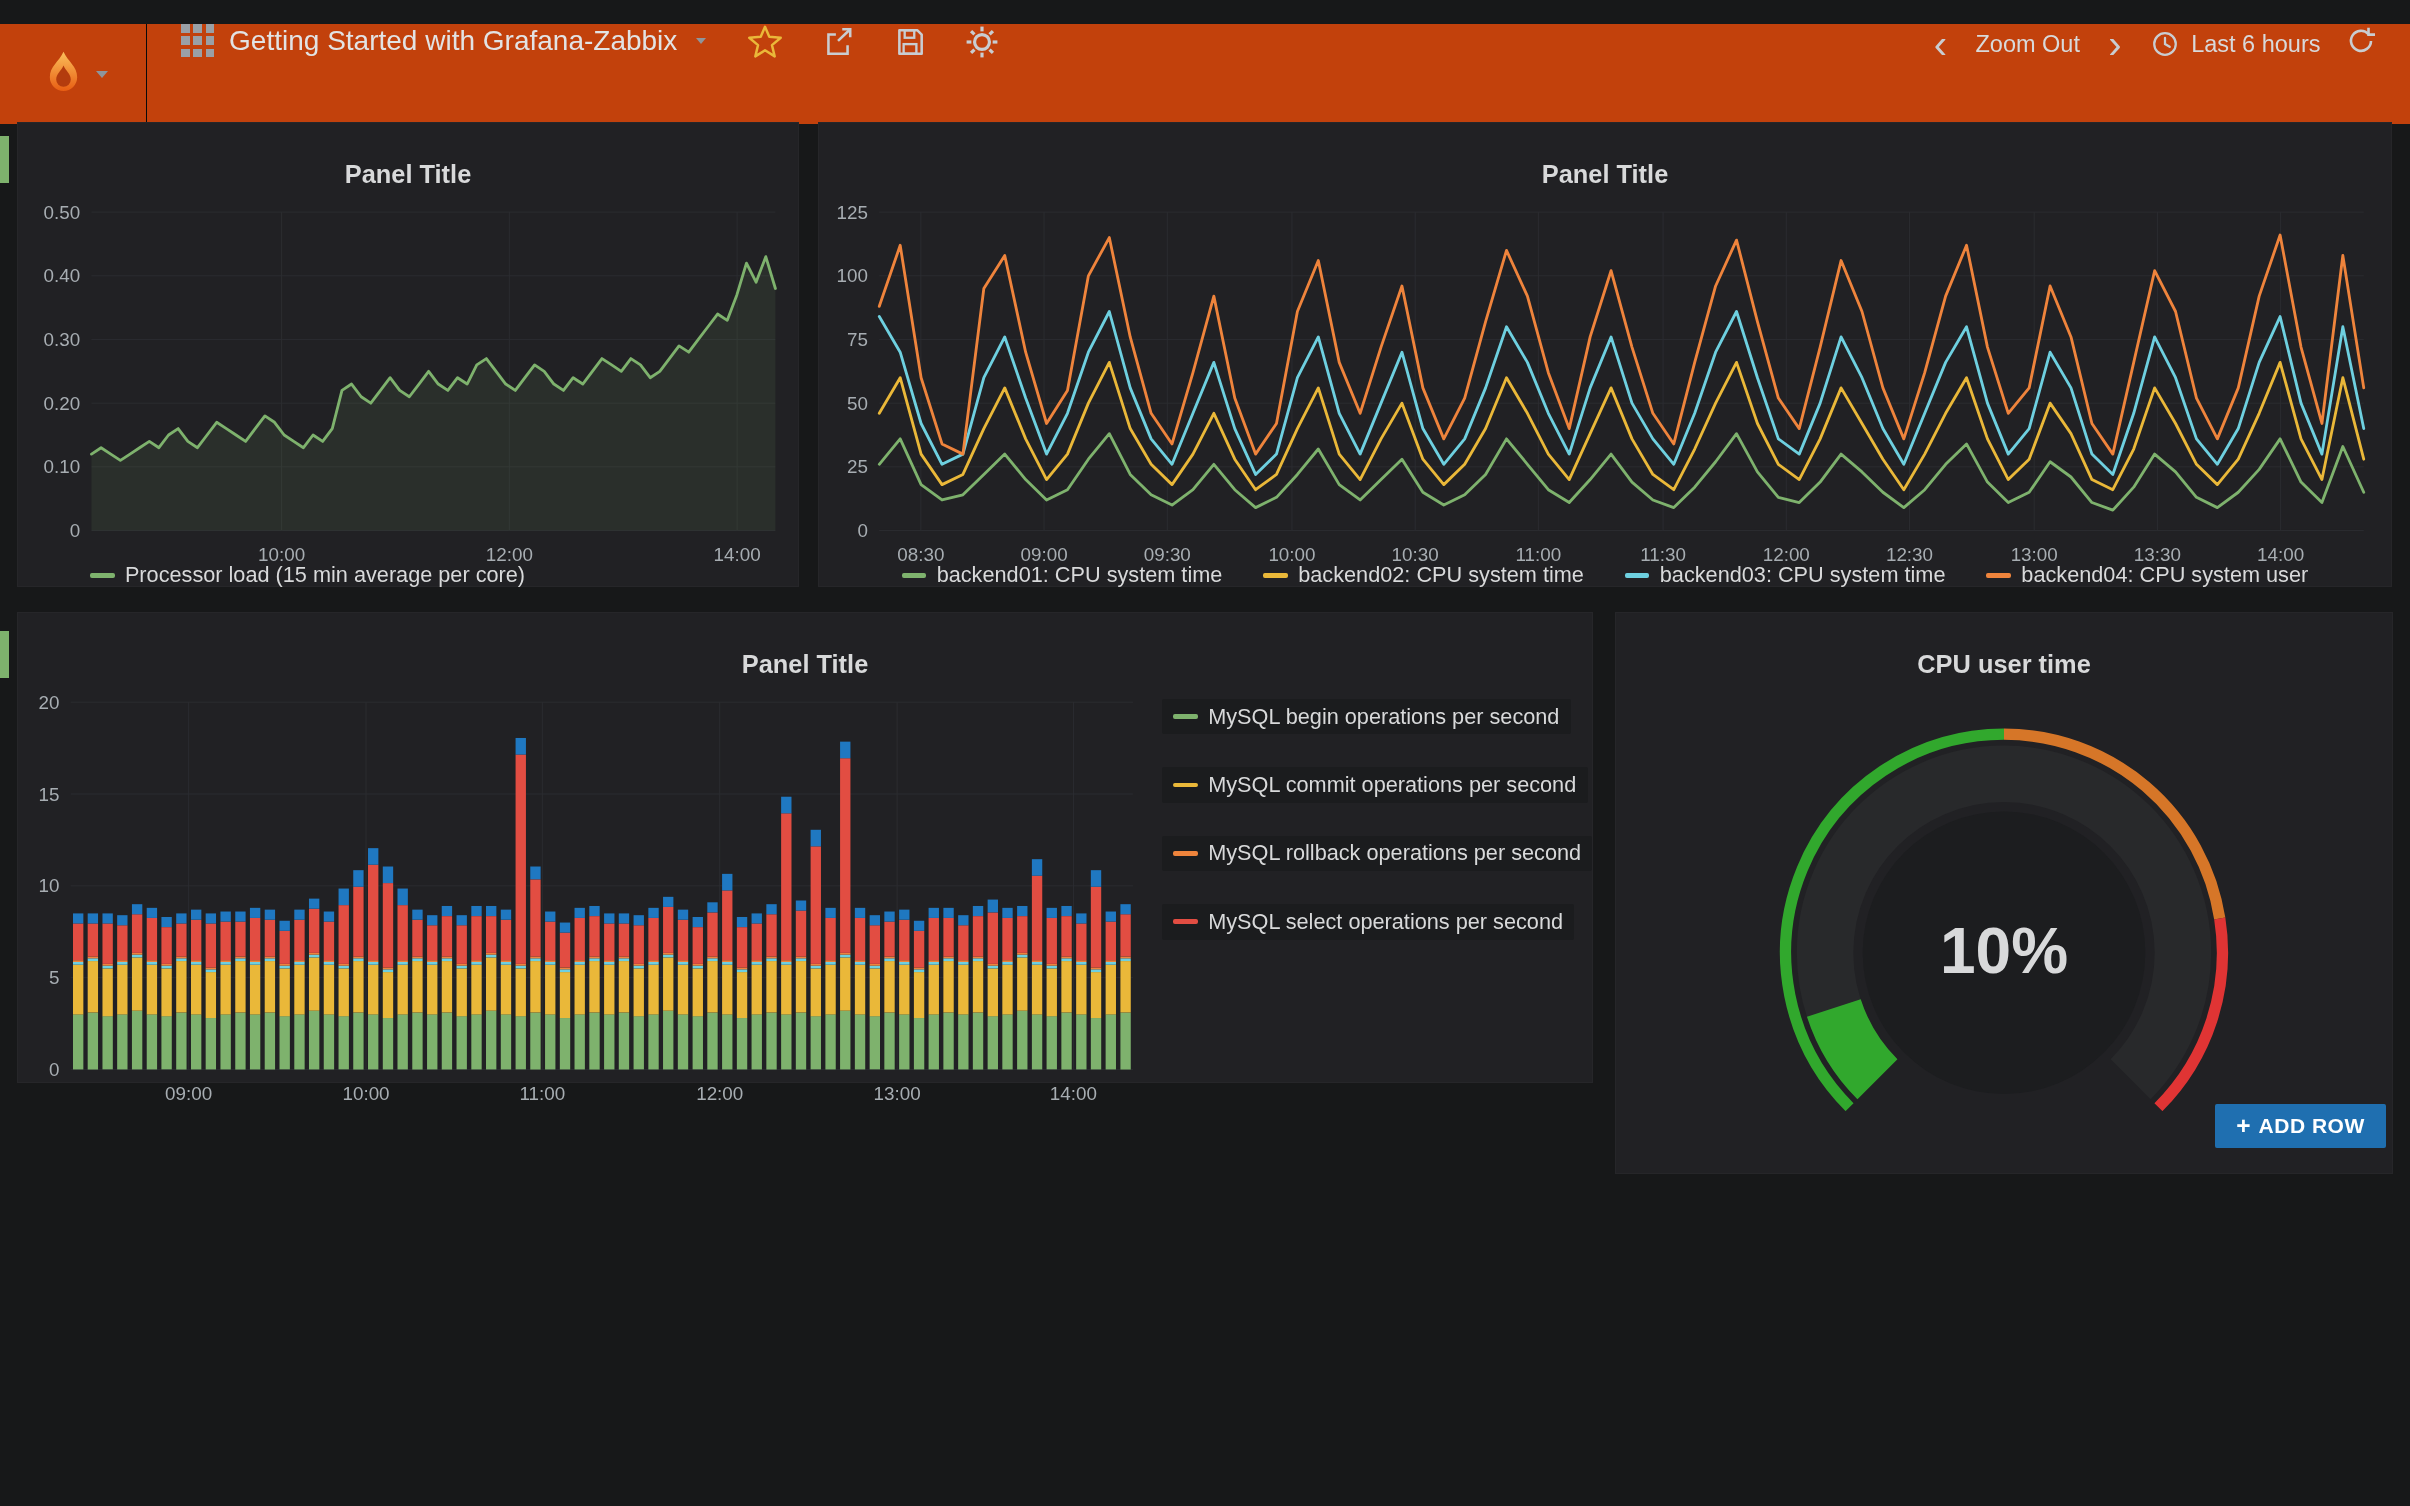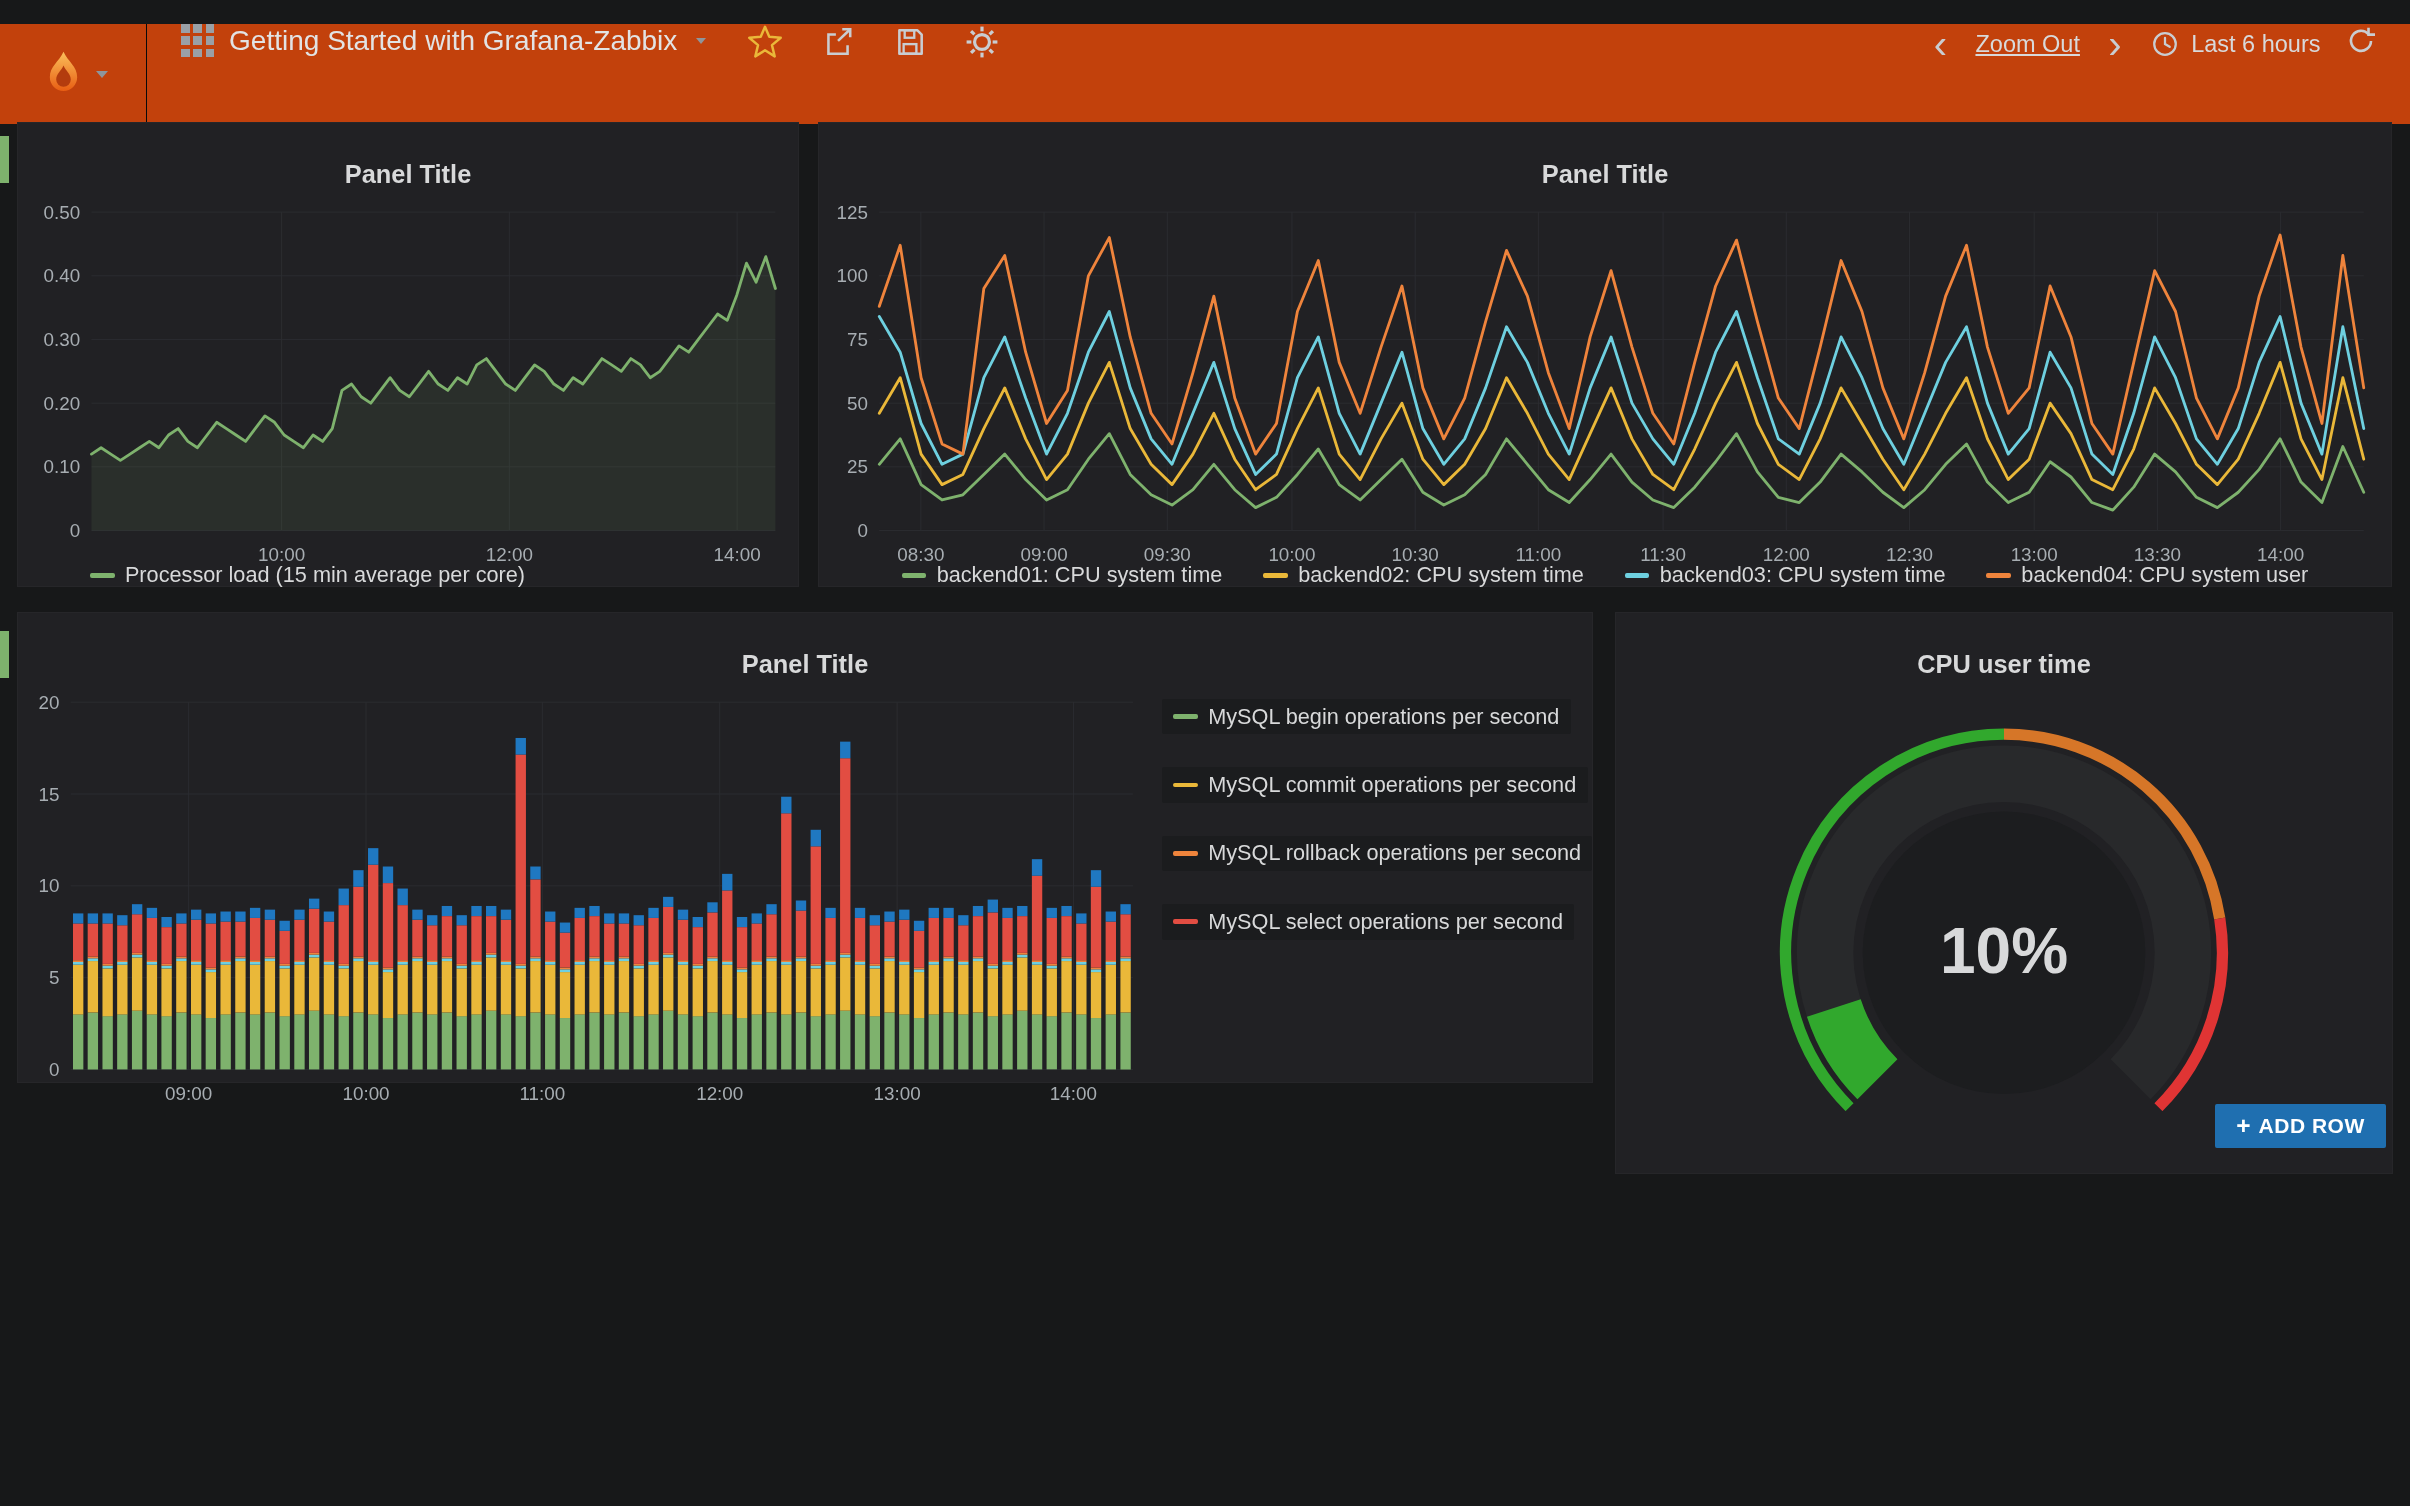--- a/index.html
+++ b/index.html
@@ -16,21 +16,21 @@
   .caret{width:0;height:0;border-left:6.6px solid transparent;border-right:6.6px solid transparent;border-top:7.5px solid #8e959c;display:inline-block;}
   .dash-nav{display:flex;align-items:center;gap:15px;margin-left:34px;cursor:pointer;}
   .grid-icon{display:grid;grid-template-columns:repeat(3,8.5px);grid-template-rows:repeat(3,8.5px);gap:3.8px;}
   .grid-icon i{background:#9aa0a6;display:block;}
   .dash-title{font-size:28px;color:#e2e3e4;}
   .dash-nav .caret{border-top-width:6.6px;border-left-width:5.6px;border-right-width:5.6px;margin-left:3.8px;}
   .nav-actions{display:flex;align-items:center;gap:38px;margin-left:41px;}
   .nav-actions .icon-btn{cursor:pointer;display:flex;align-items:center;}
   .nav-right{margin-left:auto;display:flex;align-items:center;gap:24.5px;padding-right:34px;font-size:23.5px;color:#d8d9da;}
   .chev{font-size:40px;line-height:1;color:#c9cdd1;cursor:pointer;padding:0 3.8px;user-select:none;}
-  .zoom-label{cursor:pointer;text-decoration:underline;}
+  .zoom-label{cursor:pointer;}
   .time-picker{display:flex;align-items:center;gap:11.3px;cursor:pointer;}
 
   
   .row-tab{position:absolute;left:0;width:8.5px;height:47px;background:#7eb26d;cursor:pointer;}
 
   
   .panel{position:absolute;background:#212124;border:0.9px solid #262629;box-sizing:border-box;}
   .panel-title{height:45px;display:flex;align-items:center;justify-content:center;font-size:25.4px;font-weight:600;color:#d8d9da;cursor:pointer;margin-top:29px;}
   .chart{display:block;}
 

